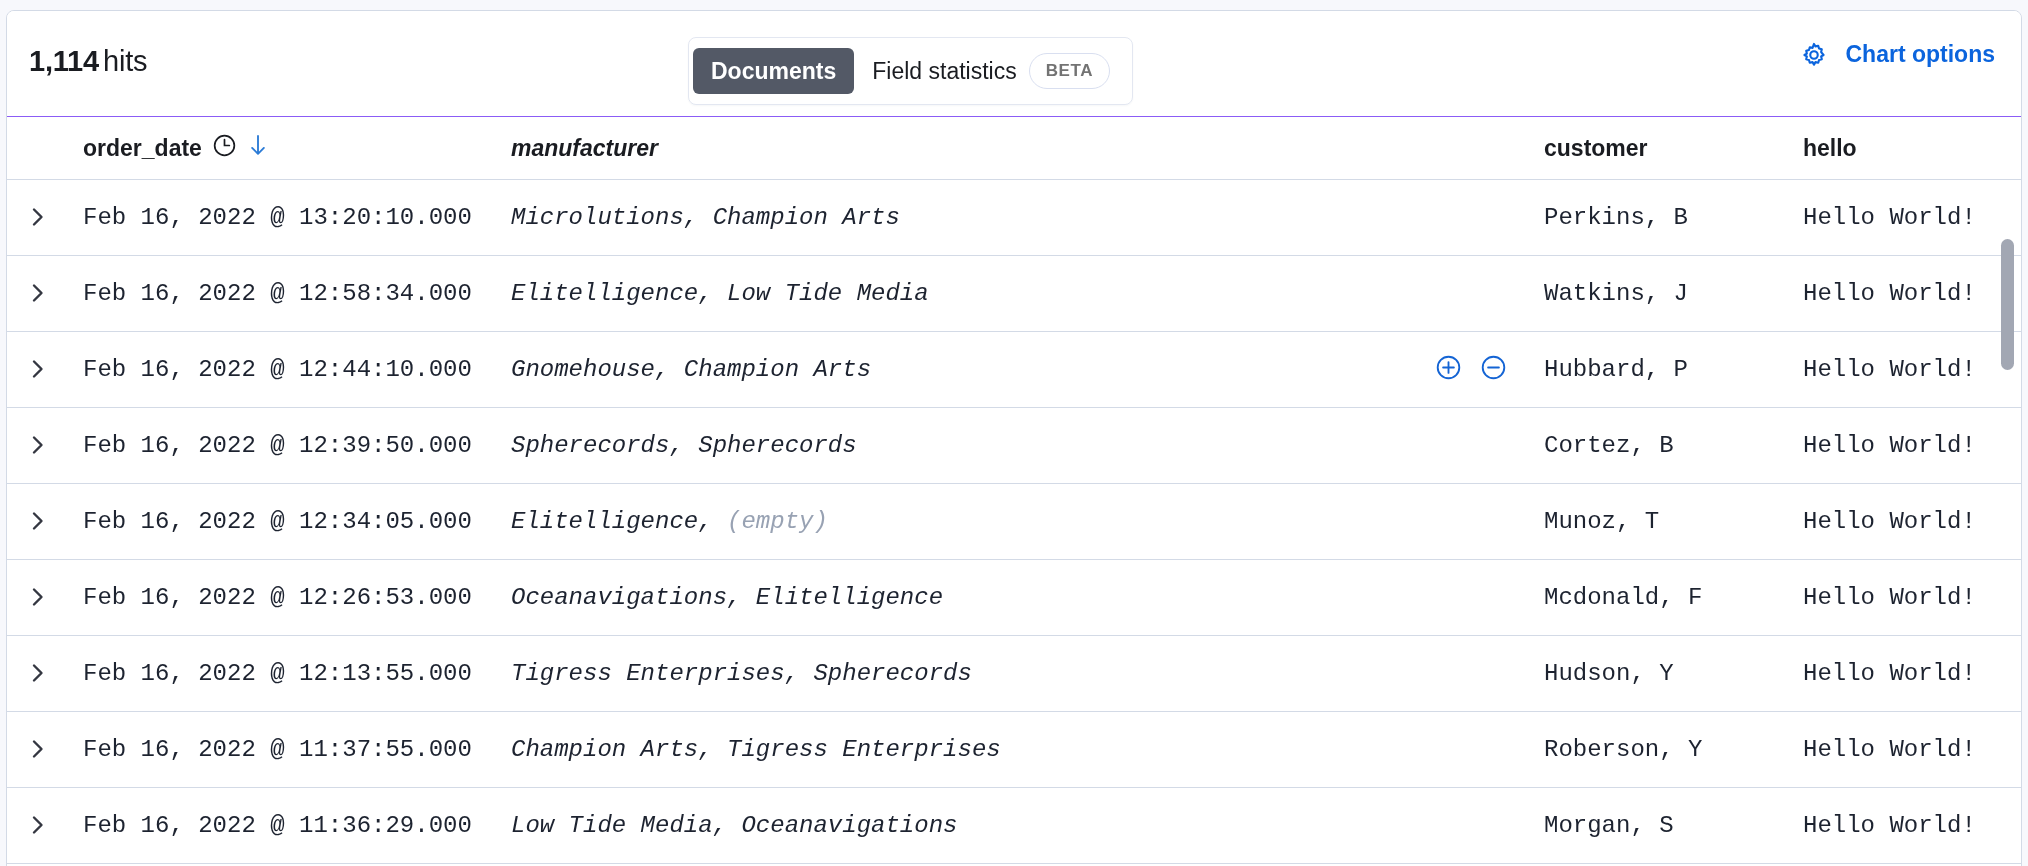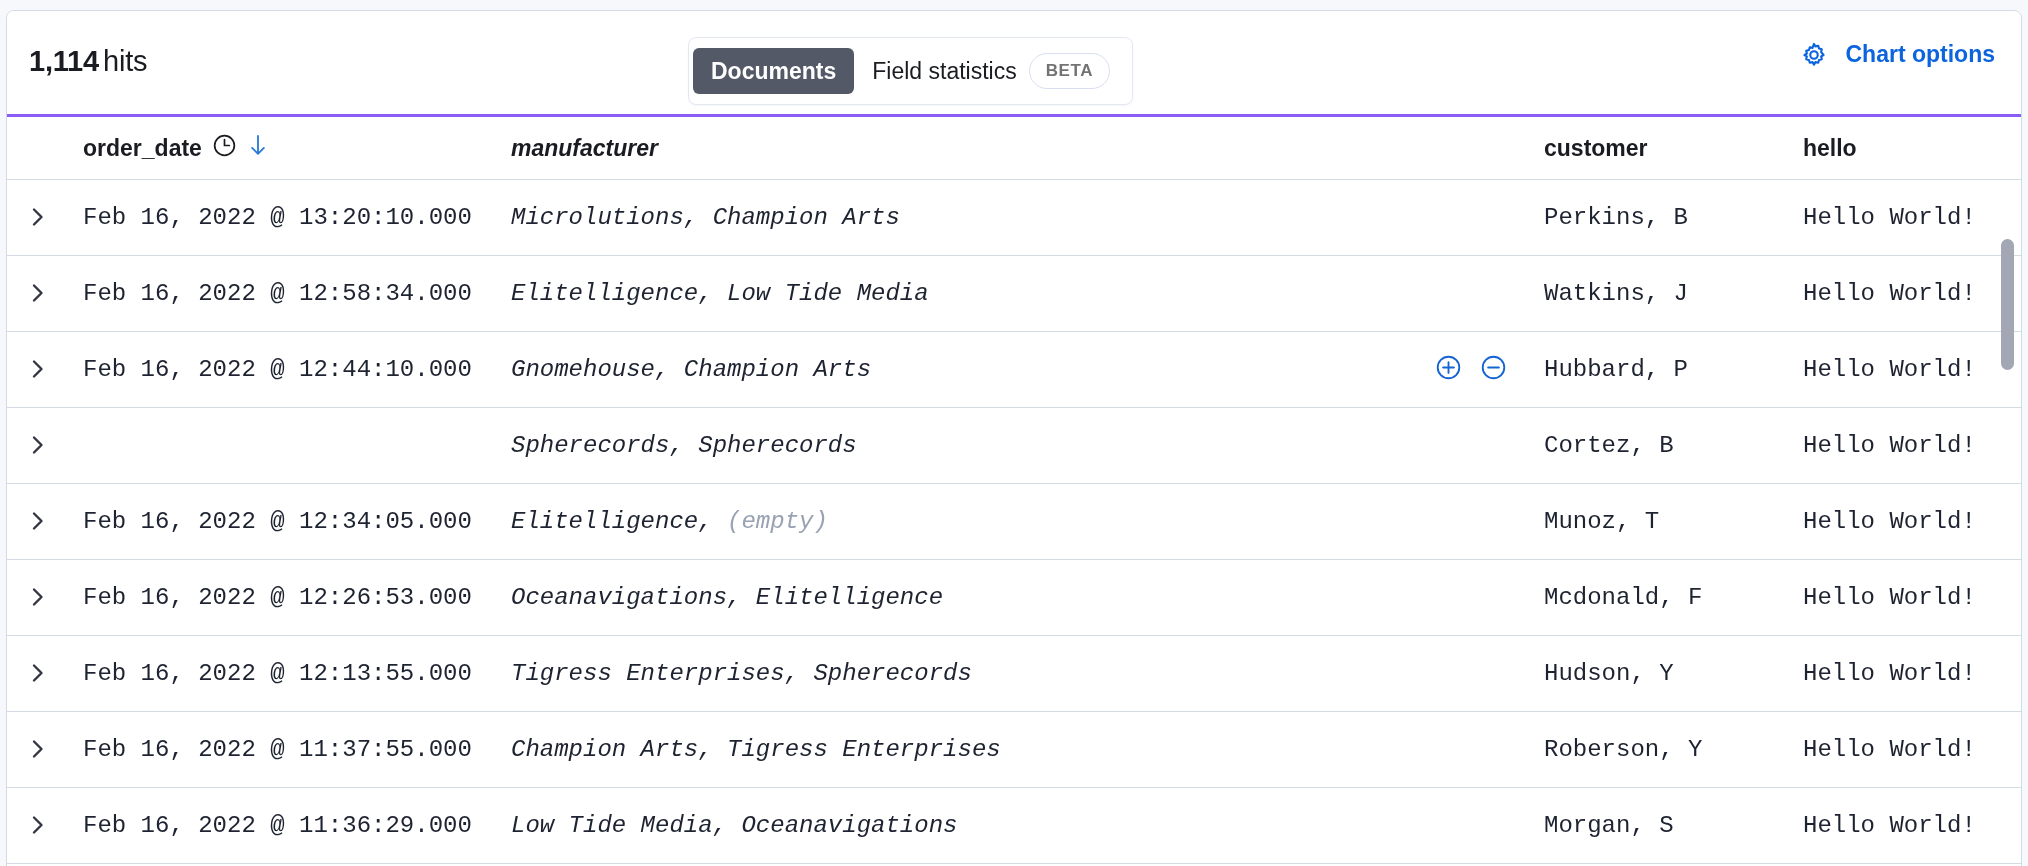--- a/index.html
+++ b/index.html
@@ -32,21 +32,21 @@
     border: 1px solid #d3dae6;
     border-radius: 8px;
     overflow: hidden;
   }
 
   
   .toolbar {
     position: relative;
     height: 106px;
     width: 100%;
-    border-bottom: 3px solid #8b5cf6;
+    border-bottom: 1px solid #8b5cf6;
     background: #ffffff;
     text-decoration: underline;
   }
 
   .hits {
     position: absolute;
     left: 22px;
     top: 34px;
     font-size: 29px;
     color: #1a1c21;
@@ -355,20 +355,23 @@
             <div class="cell c-hello">
               <span class="data-text">Hello World!</span>
             </div>
           </div>
           <div class="row">
             <div class="cell c-expand">
               <span class="chevron"><svg width="24" height="24" viewBox="0 0 16 16" fill="none" stroke="currentColor" stroke-width="1.6">
                   <path d="M6 3l5 5-5 5" stroke-linecap="round" stroke-linejoin="round"></path>
                 </svg></span>
             </div>
+            <div class="cell c-date">
+              <span class="data-text">Feb 16, 2022 @ 12:39:50.000</span>
+            </div>
             <div class="cell c-manu">
               <span class="data-text">Spherecords, Spherecords</span>
             </div>
             <div class="cell c-cust">
               <span class="data-text">Cortez, B</span>
             </div>
             <div class="cell c-hello">
               <span class="data-text">Hello World!</span>
             </div>
           </div>

